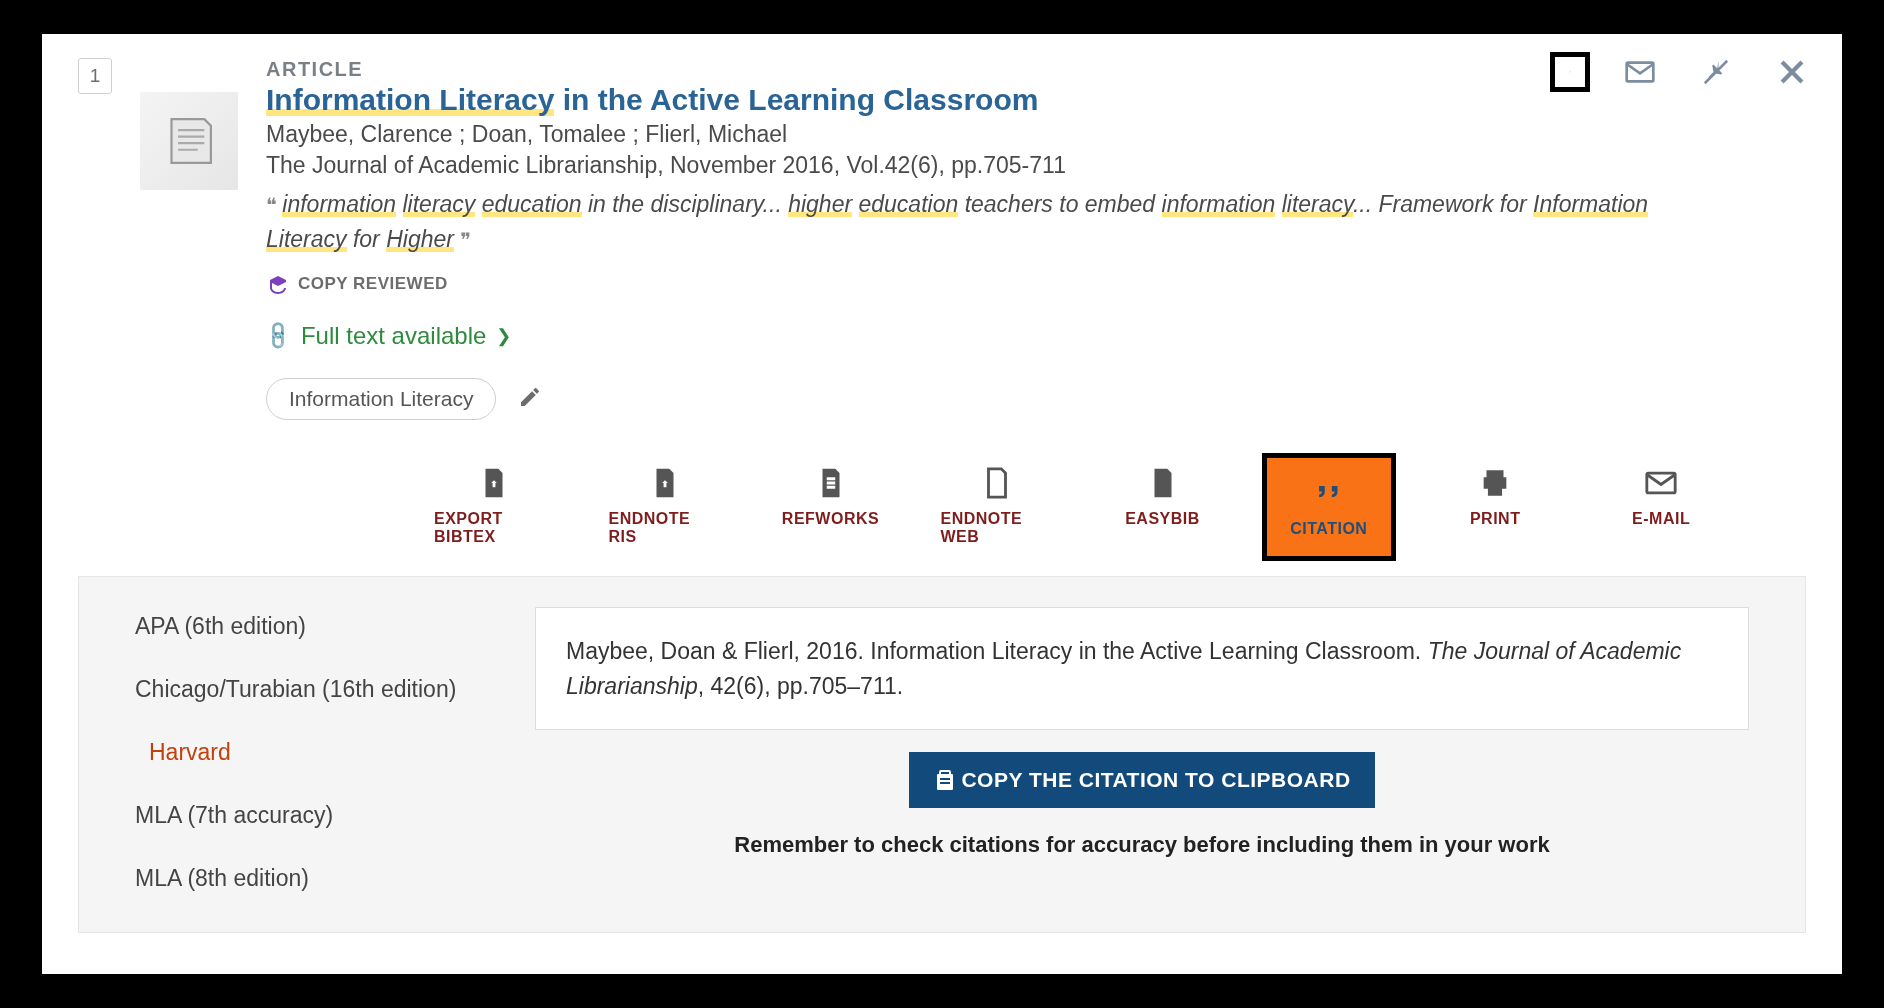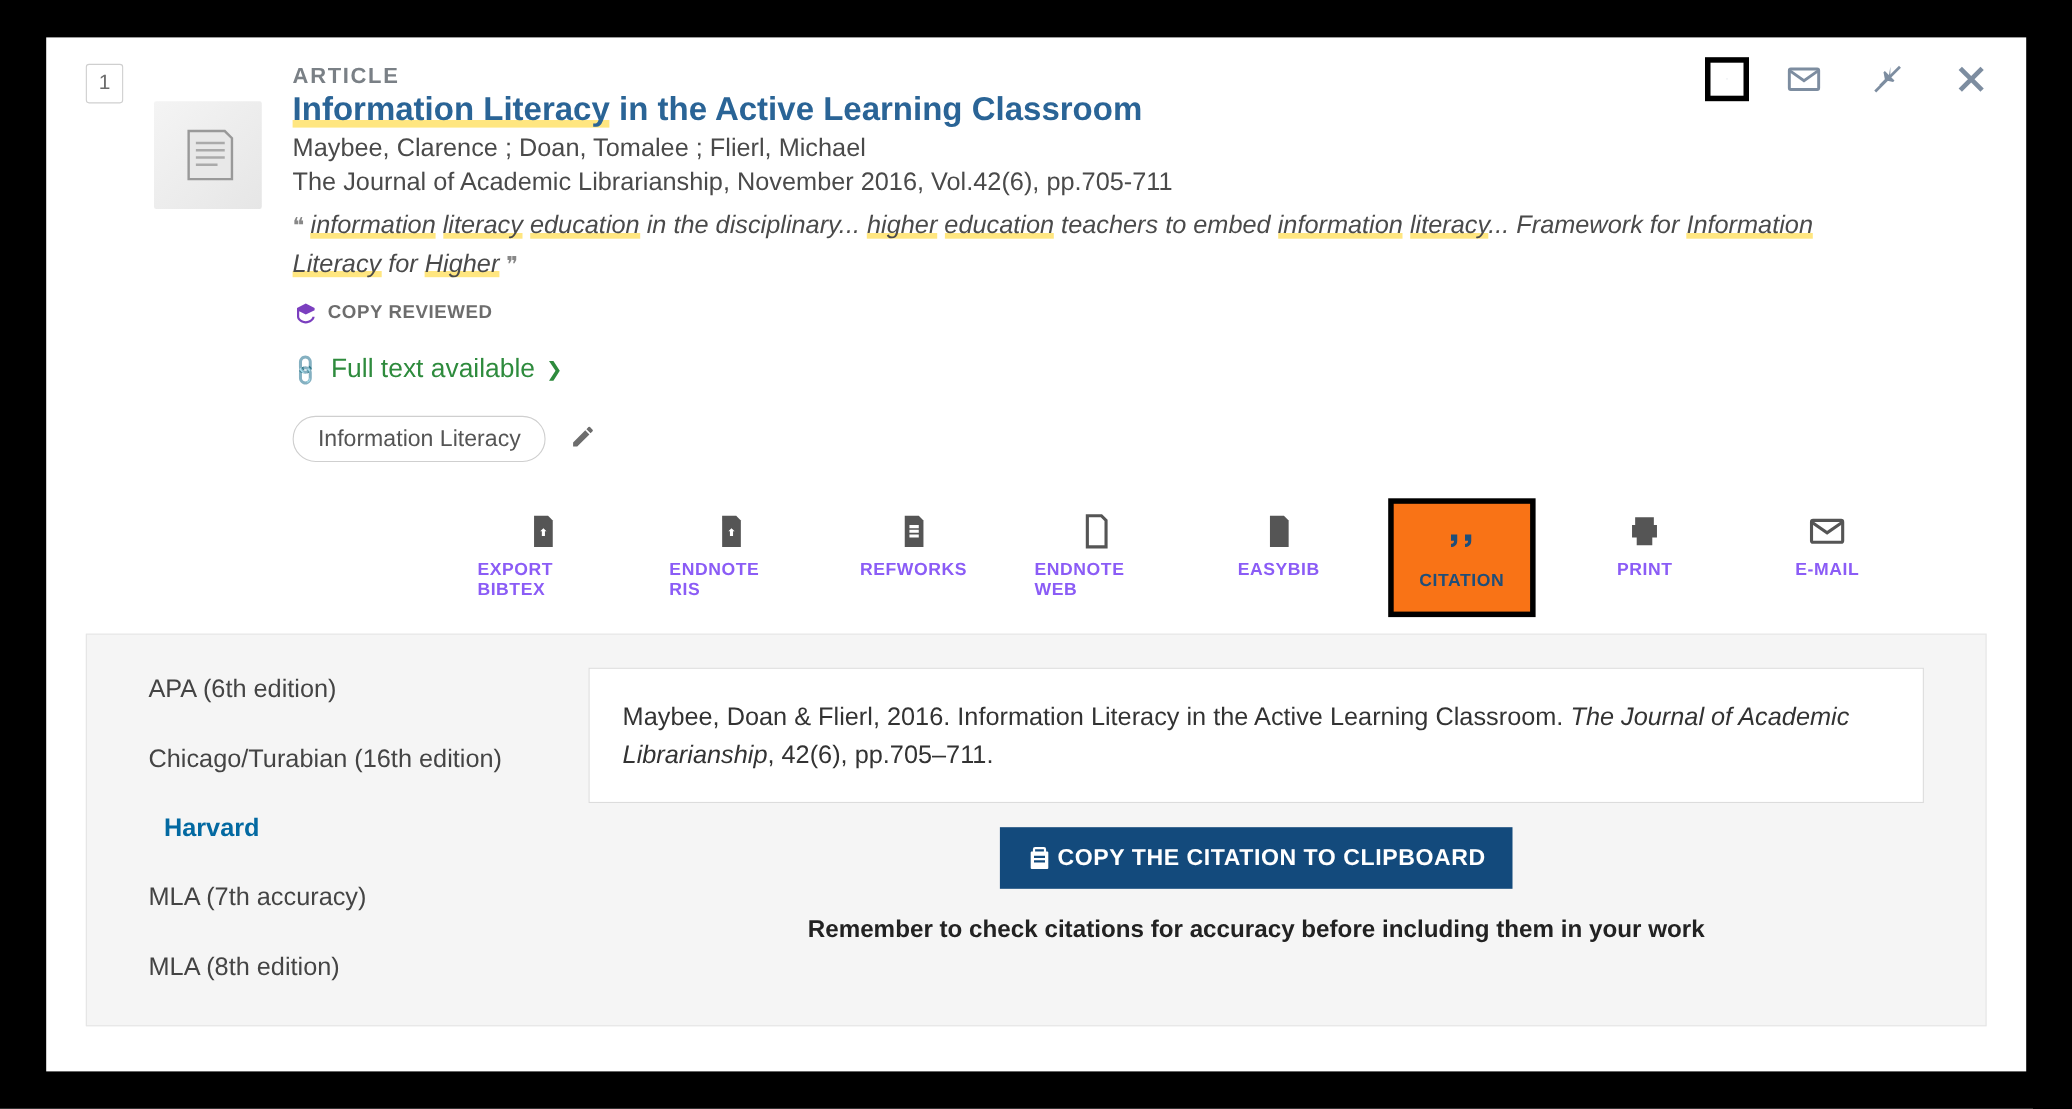--- a/index.html
+++ b/index.html
@@ -56,38 +56,38 @@
   .linkicon { color: #999; font-size: 20px; transform: rotate(-45deg); display:inline-block; }
   .tag-row { display: flex; align-items: center; gap: 22px; margin-top: 28px; }
   .tag-pill { border: 1px solid #cfcfcf; border-radius: 24px; padding: 8px 22px; font-size: 21px; color: #555; }
   .pencil { color: #6d6d6d; }
 
   .action-bar { display: flex; gap: 38px; margin-top: 36px; margin-left: 160px; align-items: flex-start; }
   .action-item {
     display: flex; flex-direction: column; align-items: center;
     gap: 10px; cursor: pointer;
     min-width: 128px;
-    color: #8b5cf6; font-size: 16px; letter-spacing: .5px; font-weight: 600;
+    color: #7f1d1d; font-size: 16px; letter-spacing: .5px; font-weight: 600;
     padding: 10px 8px;
   }
   .action-item svg { width: 34px; height: 34px; }
   .action-item.selected { background: #f97316; color: #1f4e79; }
   .action-item.highlighted { outline: 5px solid #000; outline-offset: -2px; padding: 20px 30px; }
 
   .citation-panel {
     margin-top: 18px;
     background: #f5f5f5;
     border: 1px solid #e5e5e5;
     padding: 30px 56px 40px 56px;
     display: flex;
     gap: 40px;
   }
   .style-list { width: 360px; display: flex; flex-direction: column; gap: 36px; padding-top: 6px; }
   .style-item { font-size: 23px; color: #444; cursor: pointer; }
-  .style-item.selected { font-weight: 700; color: #0369a1; padding-left: 14px; }
+  .style-item.selected { font-weight: 400; color: #c2410c; padding-left: 14px; }
   .citation-right { flex: 1; display: flex; flex-direction: column; align-items: center; }
   .citation-output {
     width: 100%;
     background: #fff; border: 1px solid #dcdcdc;
     padding: 26px 30px; font-size: 23px; color: #333; line-height: 1.5;
   }
   .citation-output .ital { font-style: italic; }
   .copy-btn {
     margin-top: 22px;
     background: #134a7c; color: #fff;

